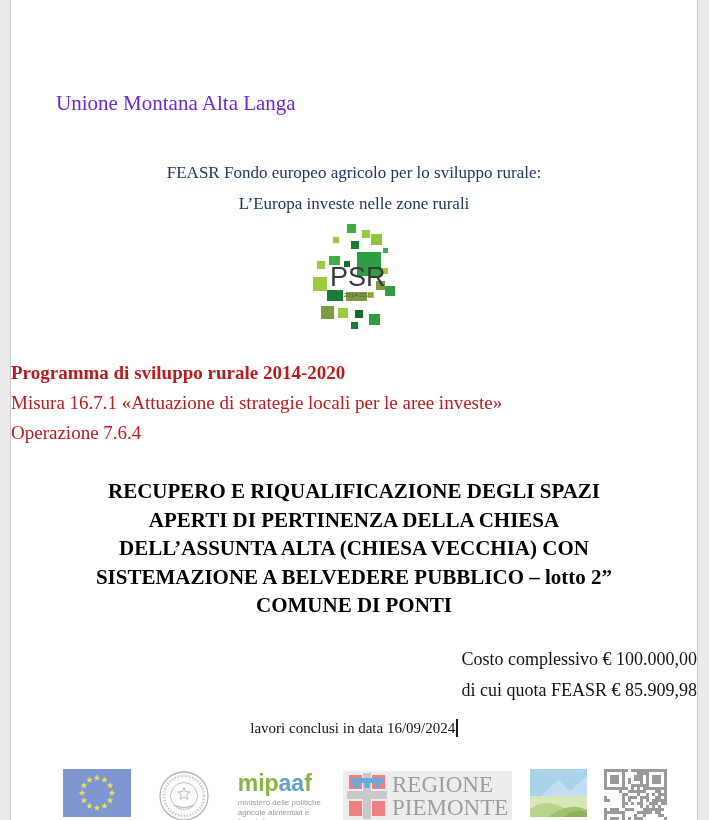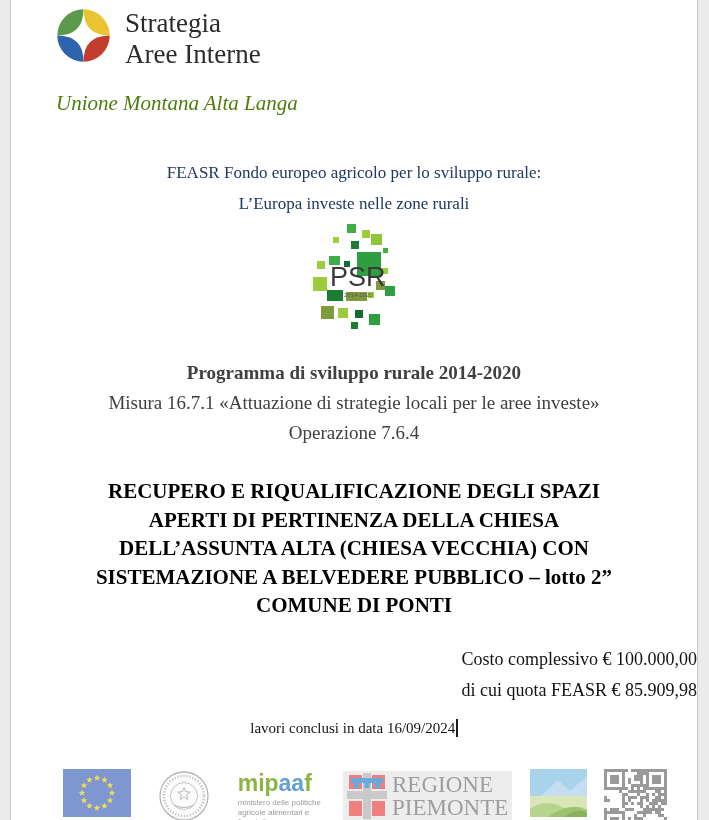--- a/index.html
+++ b/index.html
@@ -10,30 +10,30 @@
   }
   .page{
     position:relative;margin-left:10px;width:686px;height:820px;
     background:#ffffff;border-left:1px solid #c9c9c9;border-right:1px solid #c9c9c9;
     overflow:hidden;
   }
   
   .brand{position:absolute;top:7px;left:44px;display:flex;}
   .brand-mark{width:57px;height:57px;flex:0 0 auto;}
   .brand-text{margin-left:13px;margin-top:1px;font-size:27px;line-height:31px;color:#2c2c2c;}
-  .org{position:absolute;top:91px;left:45px;font-size:21px;color:#4d7c0f;font-style:italic;}
+  .org{position:absolute;top:91px;left:45px;font-size:21px;color:#6d28d9;}
   
   .feasr{position:absolute;top:157px;left:0;width:100%;text-align:center;
     font-size:17px;line-height:31px;color:#1f3864;}
   
   .psr{position:absolute;top:224px;left:0;width:100%;display:flex;justify-content:center;}
   .psr text{font-family:"Liberation Sans", sans-serif;}
   
-  .program{position:absolute;top:358px;left:0;width:100%;text-align:center;
-    font-size:19px;line-height:30px;color:#404040;}
+  .program{position:absolute;top:358px;left:0;width:100%;
+    font-size:19px;line-height:30px;color:#b91c1c;}
   .program .b{font-weight:bold;}
   
   .project{position:absolute;top:477px;left:0;width:100%;text-align:center;
     font-weight:bold;font-size:21px;line-height:28.5px;color:#000;white-space:pre-line;}
   
   .costs{position:absolute;top:644px;left:0;width:100%;text-align:right;
     font-size:18px;line-height:31px;color:#131313;}
   .completion{position:absolute;top:719px;left:0;width:100%;text-align:center;
     font-size:15px;color:#131313;}
   .caret{display:inline-block;width:1.5px;height:18px;background:#1a1a1a;
@@ -50,32 +50,20 @@
   .rp{display:flex;align-items:center;background:#ededed;padding:2px 4px;gap:5px;margin-top:2px;}
   .rp-text{font-size:23px;line-height:23px;color:#9e9e9e;white-space:pre-line;}
   .al{width:57px;text-align:center;}
   .qr{width:63px;height:63px;}
 </style>
 </head>
 <body>
 
 <div class="page">
 
-  <div class="brand">
-    <svg class="brand-mark" viewBox="0 0 100 100">
-      <path d="M50,4 A46,46 0 0 0 4,50 Q50,50 50,4 Z" fill="#5b9a4a"></path>
-      <path d="M50,4 A46,46 0 0 1 96,50 Q50,50 50,4 Z" fill="#eac433"></path>
-      <path d="M4,50 A46,46 0 0 0 50,96 Q50,50 4,50 Z" fill="#2d64ad"></path>
-      <path d="M96,50 A46,46 0 0 1 50,96 Q50,50 96,50 Z" fill="#c23d2e"></path>
-    </svg>
-    <div class="brand-text">
-      <div>Strategia</div>
-      <div>Aree Interne</div>
-    </div>
-  </div>
 
   <div class="org">Unione Montana Alta Langa</div>
 
   <div class="feasr">
     <div>FEASR Fondo europeo agricolo per lo sviluppo rurale:</div>
     <div>L’Europa investe nelle zone rurali</div>
   </div>
 
   <div class="psr">
     <svg width="82" height="106" viewBox="0 0 82 106">

